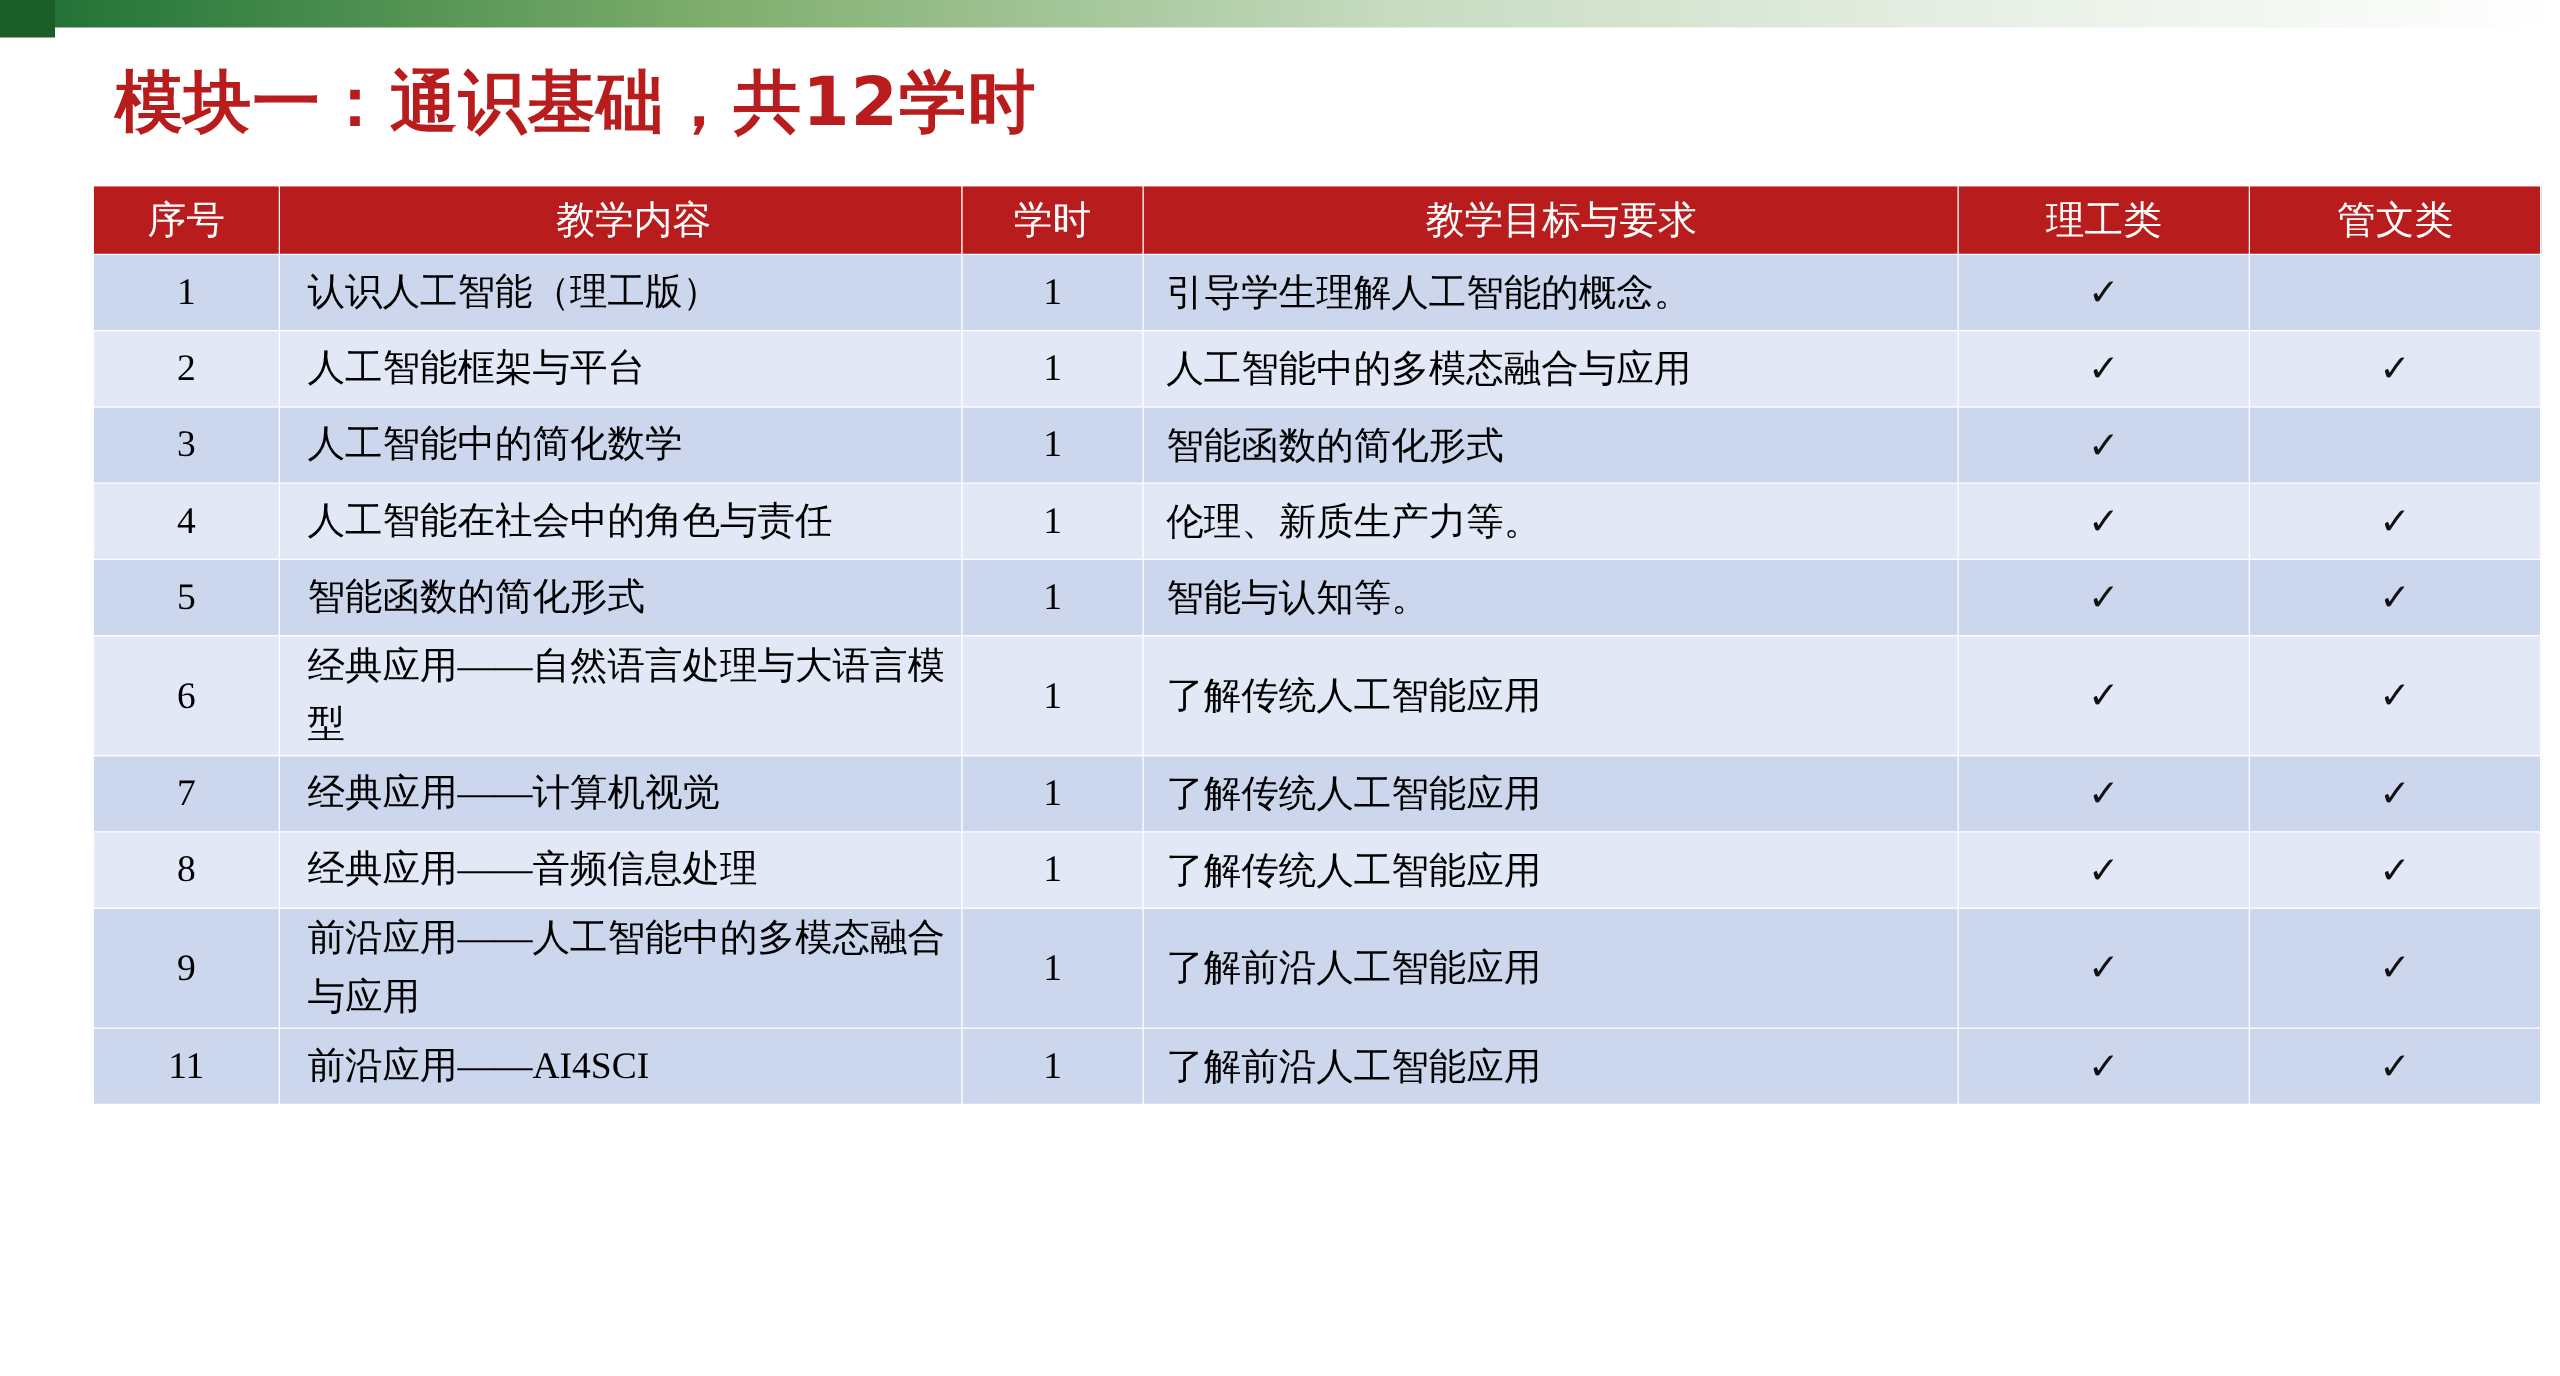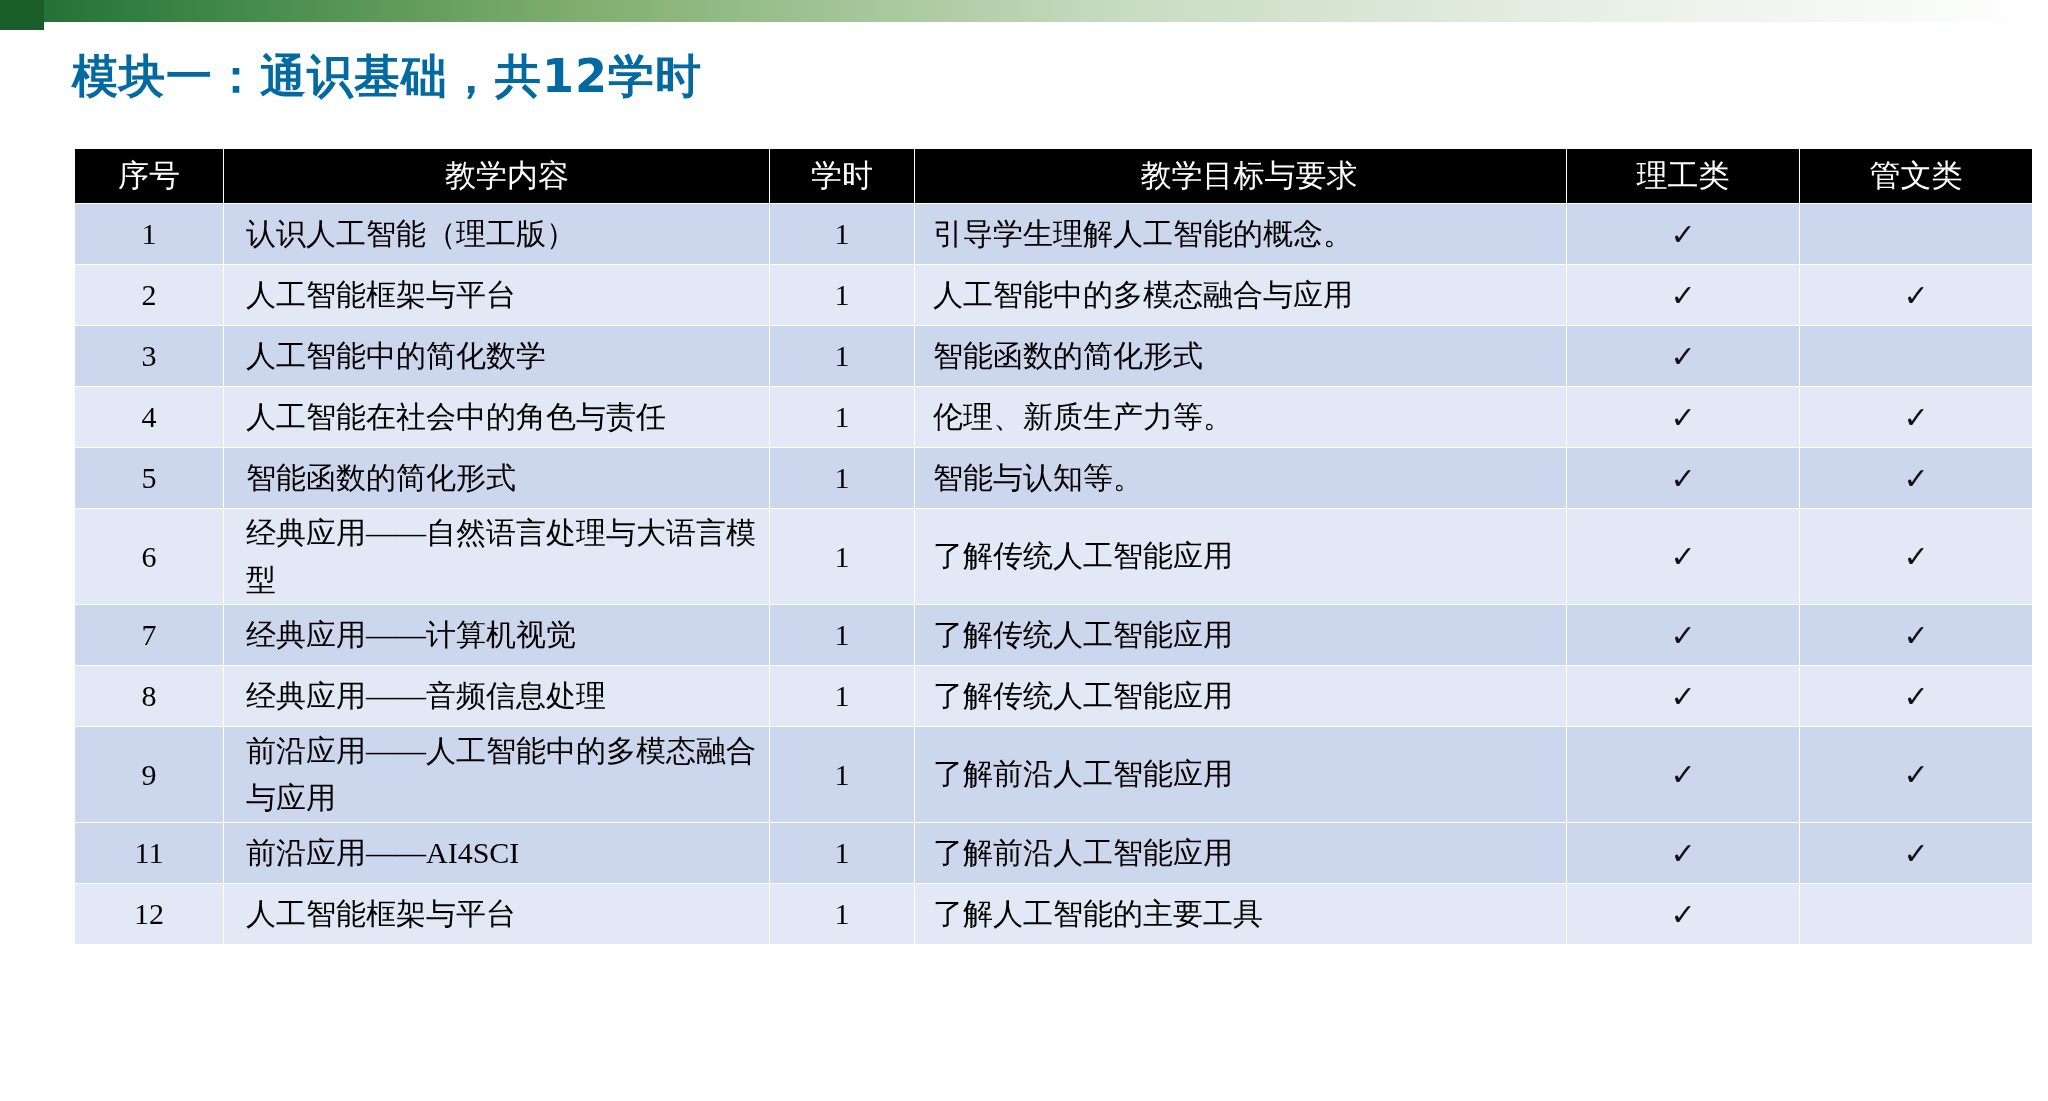--- a/index.html
+++ b/index.html
@@ -27,44 +27,44 @@
     position: absolute;
     left: 0; top: 0;
     width: 44px;
     height: 30px;
     background: #1b5e2a;
   }
 
   
   .title {
     position: absolute;
-    left: 72px;
+    left: 92px;
     top: 46px;
     font-family: "DejaVu Sans", sans-serif;
     font-weight: bold;
-    font-size: 46px;
-    color: #0369a1;
+    font-size: 54px;
+    color: #b91c1c;
     letter-spacing: 1px;
     white-space: nowrap;
   }
 
   
   .table-wrap {
     position: absolute;
     left: 74px;
     top: 148px;
     width: 1902px;
   }
   table.course {
     border-collapse: collapse;
     width: 1902px;
     table-layout: fixed;
   }
   table.course th {
-    background: #000000;
+    background: #b91c1c;
     color: #ffffff;
     font-weight: normal;
     font-size: 31px;
     font-family: "Liberation Serif", serif;
     height: 52px;
     border: 1px solid #ffffff;
     text-align: center;
     vertical-align: middle;
   }
   table.course td {
@@ -212,23 +212,15 @@
           <td class="c-arts"><span class="check">✓</span></td>
         </tr>
         <tr class="row-a">
           <td class="c-num"><span>11</span></td>
           <td class="c-content"><span class="content-wrap">前沿应用——AI4SCI</span></td>
           <td class="c-hours"><span>1</span></td>
           <td class="c-goal"><span>了解前沿人工智能应用</span></td>
           <td class="c-sci"><span class="check">✓</span></td>
           <td class="c-arts"><span class="check">✓</span></td>
         </tr>
-        <tr class="row-b">
-          <td class="c-num"><span>12</span></td>
-          <td class="c-content"><span class="content-wrap">人工智能框架与平台</span></td>
-          <td class="c-hours"><span>1</span></td>
-          <td class="c-goal"><span>了解人工智能的主要工具</span></td>
-          <td class="c-sci"><span class="check">✓</span></td>
-          <td class="c-arts"><span class="check"></span></td>
-        </tr>
       </tbody>
   </table>
 </div>
 
 </body></html>

